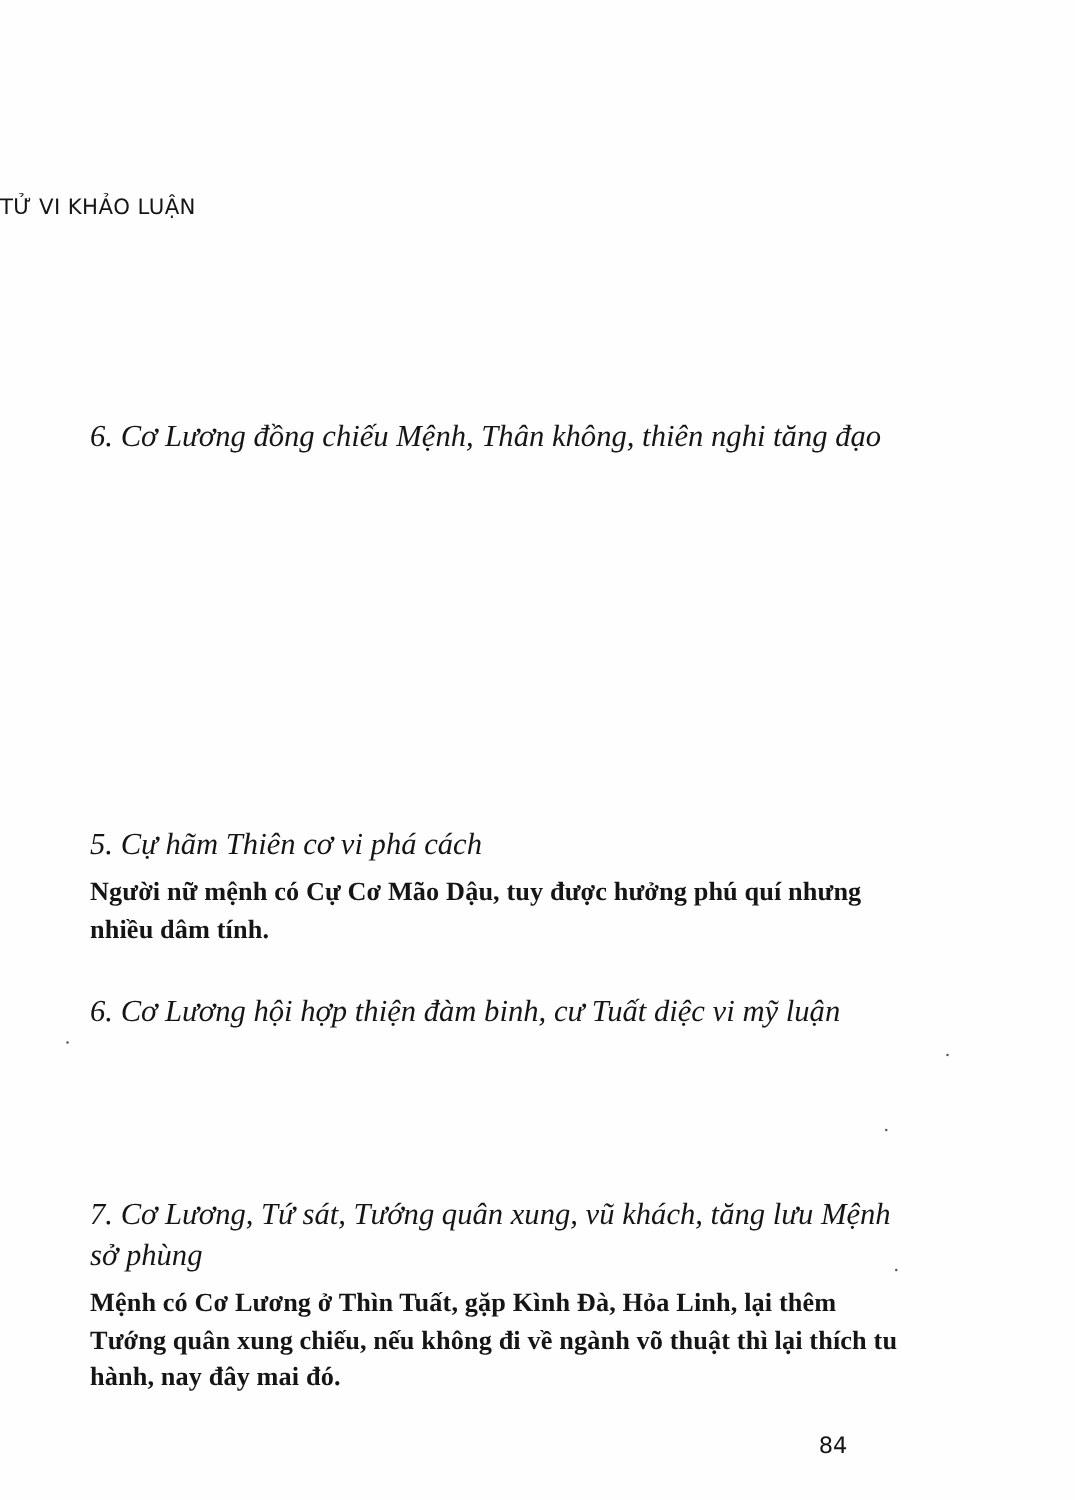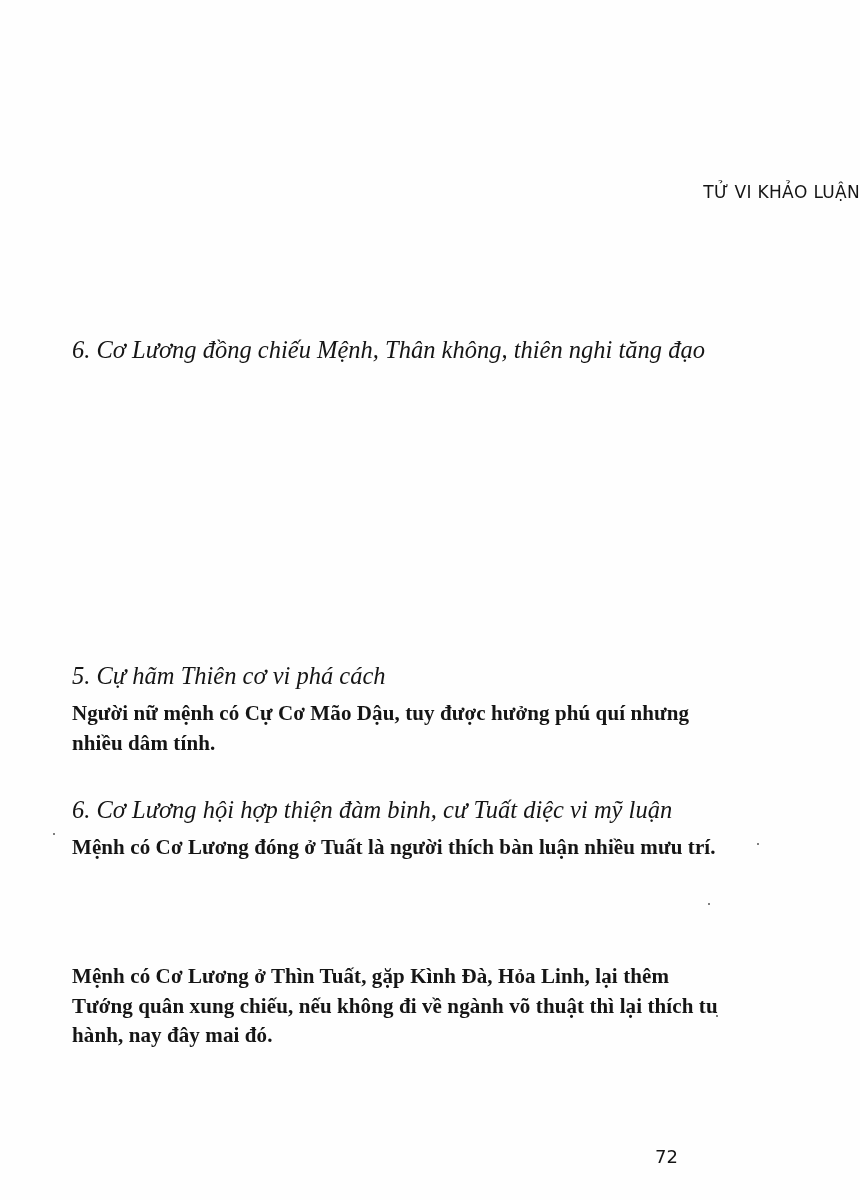--- a/index.html
+++ b/index.html
@@ -17,26 +17,25 @@
     .page {
       position: absolute;
       left: 0; top: 0;
       width: 860px; height: 1200px;
       background: #fefefe;
     }
     .running-head {
       position: absolute;
       left: 0; right: 0;
       top: 156px;
-      text-align: right;
+      text-align: left;
       font-family: "DejaVu Sans", sans-serif;
       font-size: 17px;
       letter-spacing: 0.3px;
       color: #151515;
-      margin-top: 26px;
     }
     .entry { position: absolute; left: 72px; width: 650px; }
     .entry-title {
       font-family: "Liberation Serif", serif;
       font-style: italic;
       font-size: 24.5px;
       line-height: 33px;
       color: #151515;
       margin: 0;
     }
@@ -81,26 +80,26 @@
   <div class="entry" style="top:525px;">
   </div>
 
   <div class="entry" style="top:659px;">
     <p class="entry-title">5. Cự hãm Thiên cơ vi phá cách</p>
     <p class="entry-body">Người nữ mệnh có Cự Cơ Mão Dậu, tuy được hưởng phú quí nhưng nhiều dâm tính.</p>
   </div>
 
   <div class="entry" style="top:793px;">
     <p class="entry-title">6. Cơ Lương hội hợp thiện đàm binh, cư Tuất diệc vi mỹ luận</p>
-    <p class="entry-body">Mệnh có Cơ Lương đóng ở Tuất là người thích bàn luận nhiều mưu trí.</p>
   </div>
 
   <div class="entry" style="top:955px;">
+    <p class="entry-title">7. Cơ Lương, Tứ sát, Tướng quân xung, vũ khách, tăng lưu Mệnh sở phùng</p>
     <p class="entry-body">Mệnh có Cơ Lương ở Thìn Tuất, gặp Kình Đà, Hỏa Linh, lại thêm Tướng quân xung chiếu, nếu không đi về ngành võ thuật thì lại thích tu hành, nay đây mai đó.</p>
   </div>
 
-  <div class="page-number">72</div>
+  <div class="page-number">84</div>
 
   <div class="speck" style="left:53px; top:833px;"></div>
   <div class="speck" style="left:757px; top:843px;"></div>
   <div class="speck" style="left:708px; top:903px;"></div>
   <div class="speck" style="left:716px; top:1015px;"></div>
 </div>
 
 </body></html>

